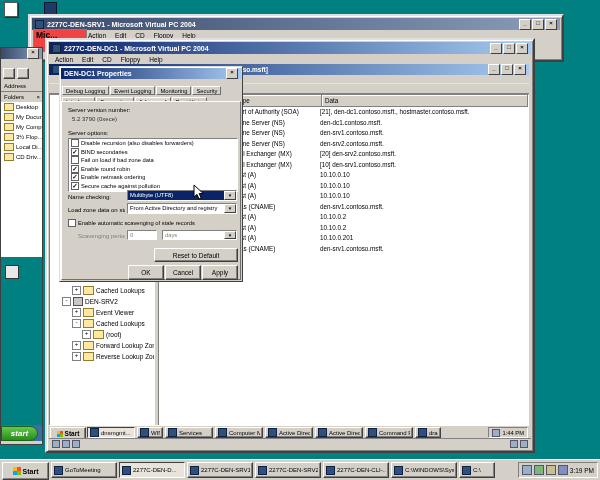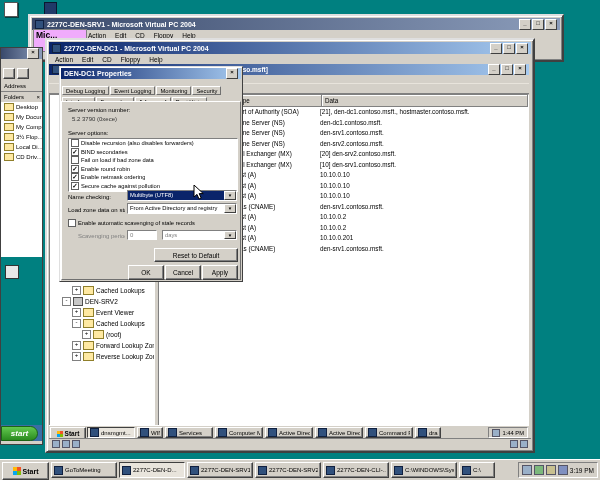--- a/index.html
+++ b/index.html
@@ -139,21 +139,21 @@
         <span class="sysb">×</span>
       </span>
     </div>
     <div id="srv1-menu" class="abs menubar" style="left:2px;top:14px;right:2px;height:10px;padding-left:56px;">
         <span class="menu-item">Action</span>
         <span class="menu-item">Edit</span>
         <span class="menu-item">CD</span>
         <span class="menu-item">Floppy</span>
         <span class="menu-item">Help</span>
       </div>
-    <div class="abs" style="left:3px;top:13px;width:50px;height:21px;background:#f0abfc;border:1px solid #808080;
+    <div class="abs" style="left:3px;top:13px;width:50px;height:21px;background:#ef4444;border:1px solid #808080;
          font-size:8.5px;font-weight:bold;color:#000;padding-left:2px;overflow:hidden;">Mic...</div>
   </div>
 
   <div class="abs w3d" style="left:45px;top:38px;width:486px;height:411px;z-index:4;">
     <div class="abs tbar grad-act" style="left:2px;top:2px;right:2px;height:12px;">
       <span class="appico"></span>
       <span>2277C-DEN-DC1 - Microsoft Virtual PC 2004</span>
       <span class="sysbtns">
         <span class="sysb">_</span>
         <span class="sysb">□</span>

